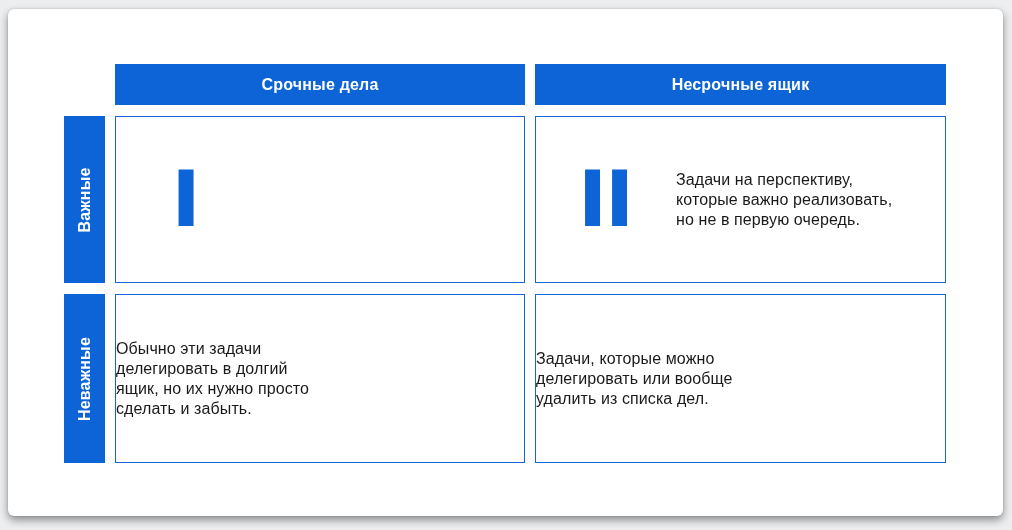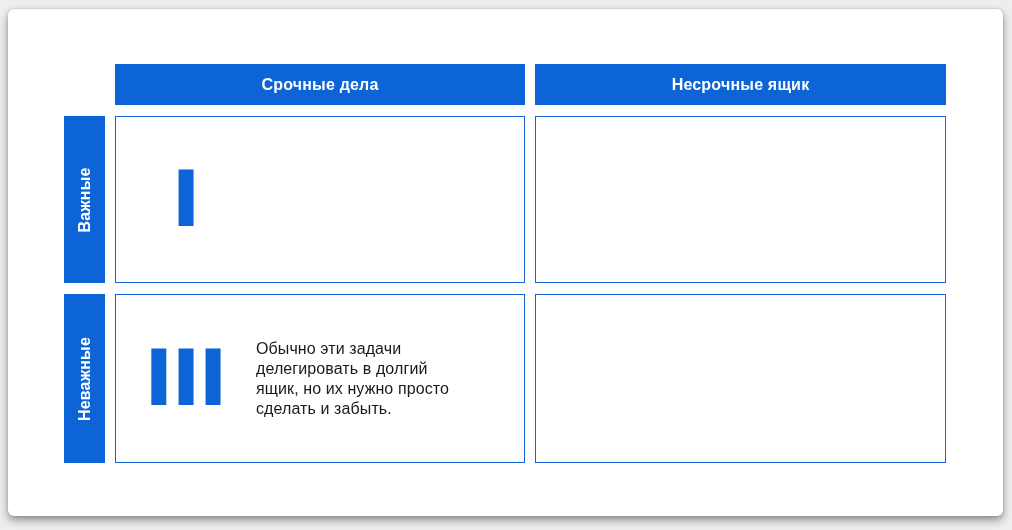--- a/index.html
+++ b/index.html
@@ -78,34 +78,40 @@
         <span class="vlabel">Важные</span>
       </div>
 
       <div class="quad">
         <div class="num-col">
           <span class="numeral">I</span>
         </div>
       </div>
 
       <div class="quad">
+        <div class="num-col">
+          <span class="numeral">II</span>
+        </div>
+        <div class="desc">Задачи на перспективу,
+которые важно реализовать,
+но не в первую очередь.</div>
       </div>
 
       <div class="row-head">
         <span class="vlabel">Неважные</span>
       </div>
 
       <div class="quad">
-        <div class="num-col">
-          <span class="numeral">III</span>
-        </div>
         <div class="desc">Обычно эти задачи
 делегировать в долгий
 ящик, но их нужно просто
 сделать и забыть.</div>
       </div>
 
       <div class="quad">
+        <div class="desc">Задачи, которые можно
+делегировать или вообще
+удалить из списка дел.</div>
       </div>
 
     </div>
   </div>
 </div>
 
 </body></html>

